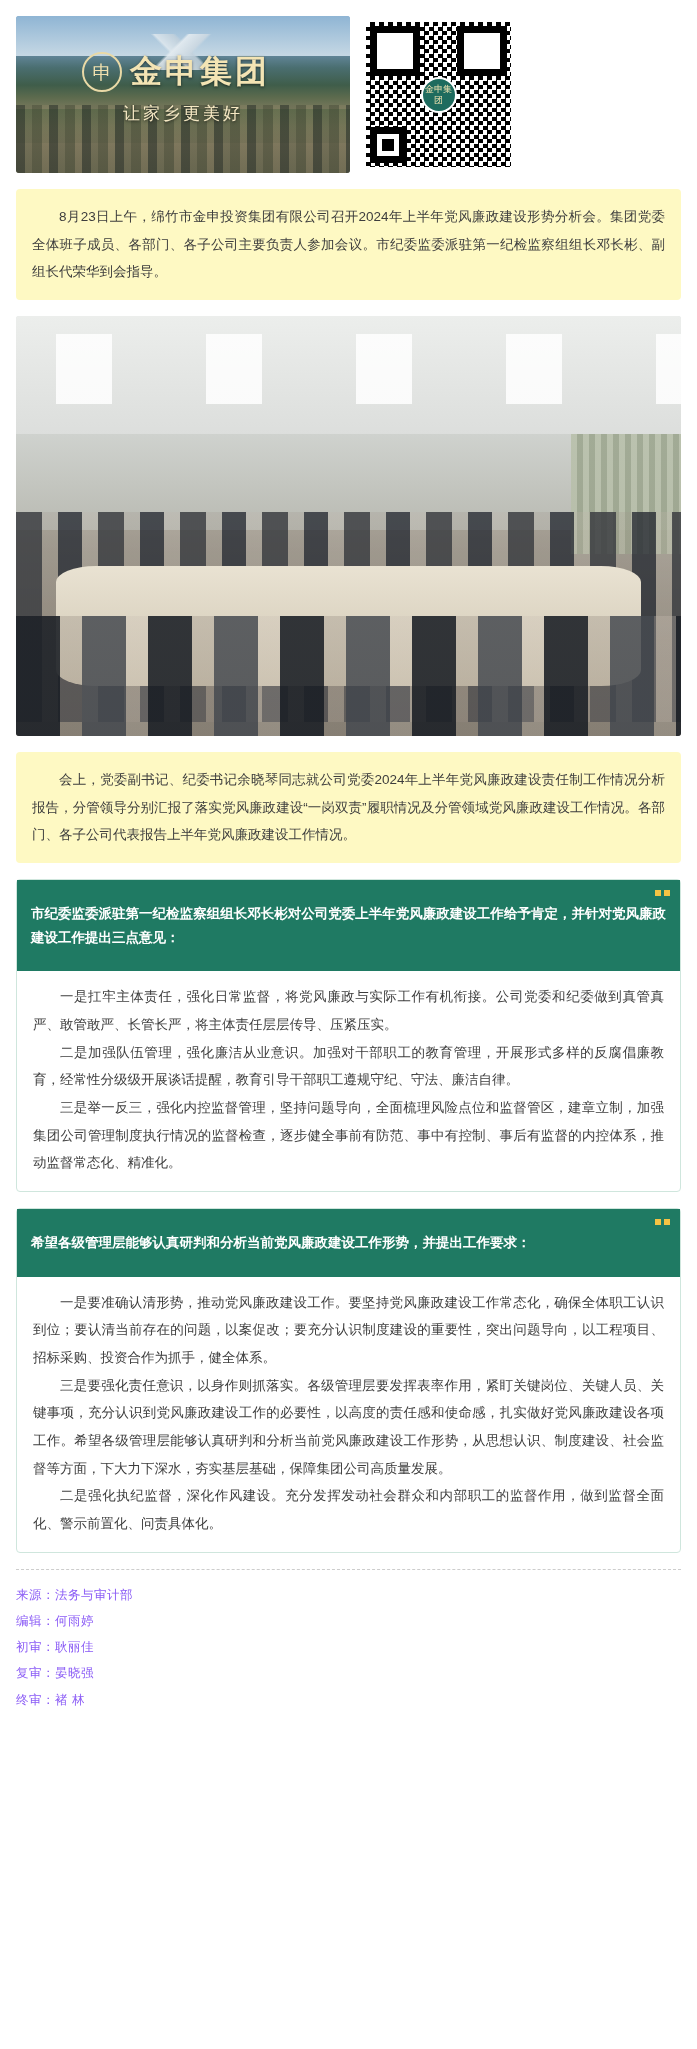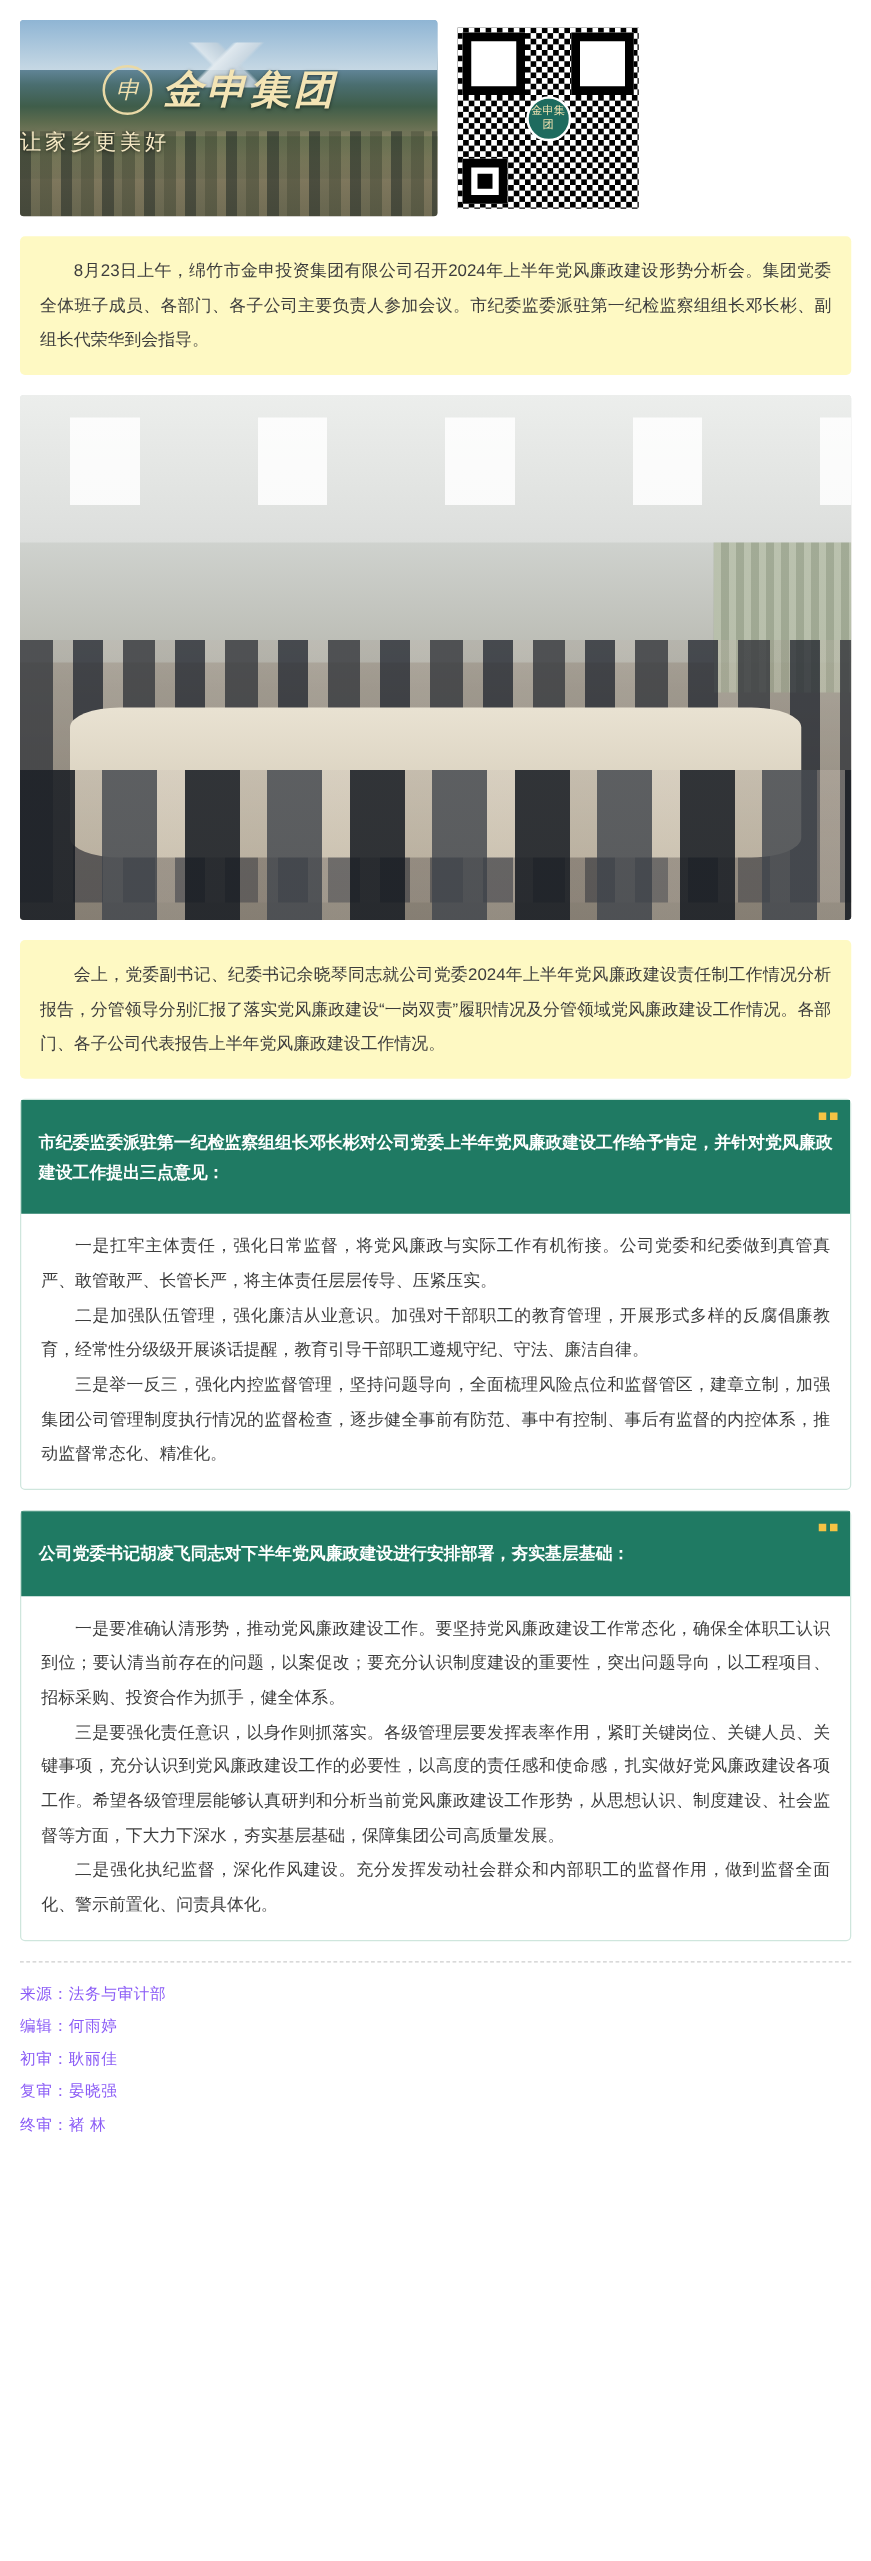--- a/index.html
+++ b/index.html
@@ -59,21 +59,20 @@
   }
   .banner .green {
     position: absolute; left: 0; bottom: 30px; right: 0; height: 34px;
     background: linear-gradient(to bottom, rgba(58,88,52,.75), rgba(44,62,40,.2));
   }
   .banner-center {
     position: absolute;
     left: 0; right: 14px; top: 34px;
     text-align: center;
     color: #f2e3b8;
-    font-style: italic;
   }
   .logo-badge {
     display: inline-block;
     width: 40px; height: 40px;
     border: 2px solid #e9d9a6;
     border-radius: 50%;
     line-height: 36px;
     font-size: 19px;
     color: #f0e0ae;
     vertical-align: middle;
@@ -86,20 +85,21 @@
     letter-spacing: 3px;
     font-weight: bold;
     color: #f3e4b4;
     vertical-align: middle;
     text-shadow: 0 1px 3px rgba(0,0,0,.55);
     font-family: "DejaVu Serif", serif;
   }
   .brand-slogan {
     position: absolute;
     left: 0; right: 0; top: 86px;
+    text-align: center;
     font-size: 17px;
     color: #f6e9c4;
     letter-spacing: 3px;
     text-shadow: 0 1px 3px rgba(0,0,0,.6);
     font-family: "DejaVu Serif", serif;
   }
   .qr-box {
     width: 157px;
     height: 157px;
     background: #ffffff;
@@ -313,21 +313,21 @@
     </div>
     <div class="body">
       <p>一是扛牢主体责任，强化日常监督，将党风廉政与实际工作有机衔接。公司党委和纪委做到真管真严、敢管敢严、长管长严，将主体责任层层传导、压紧压实。</p>
       <p>二是加强队伍管理，强化廉洁从业意识。加强对干部职工的教育管理，开展形式多样的反腐倡廉教育，经常性分级级开展谈话提醒，教育引导干部职工遵规守纪、守法、廉洁自律。</p>
       <p>三是举一反三，强化内控监督管理，坚持问题导向，全面梳理风险点位和监督管区，建章立制，加强集团公司管理制度执行情况的监督检查，逐步健全事前有防范、事中有控制、事后有监督的内控体系，推动监督常态化、精准化。</p>
     </div>
   </div>
 
   <div class="card outline">
     <div class="section-head">
-      <span>公司党委书记胡凌飞同志对下半年党风廉政建设进行安排部署，夯实基层基础：</span>
+      <span>希望各级管理层能够认真研判和分析当前党风廉政建设工作形势，并提出工作要求：</span>
       <span class="deco">
           <i></i>
           <i></i>
         </span>
     </div>
     <div class="body">
       <p>一是要准确认清形势，推动党风廉政建设工作。要坚持党风廉政建设工作常态化，确保全体职工认识到位；要认清当前存在的问题，以案促改；要充分认识制度建设的重要性，突出问题导向，以工程项目、招标采购、投资合作为抓手，健全体系。</p>
       <p>三是要强化责任意识，以身作则抓落实。各级管理层要发挥表率作用，紧盯关键岗位、关键人员、关键事项，充分认识到党风廉政建设工作的必要性，以高度的责任感和使命感，扎实做好党风廉政建设各项工作。希望各级管理层能够认真研判和分析当前党风廉政建设工作形势，从思想认识、制度建设、社会监督等方面，下大力下深水，夯实基层基础，保障集团公司高质量发展。</p>
       <p>二是强化执纪监督，深化作风建设。充分发挥发动社会群众和内部职工的监督作用，做到监督全面化、警示前置化、问责具体化。</p>
     </div>

